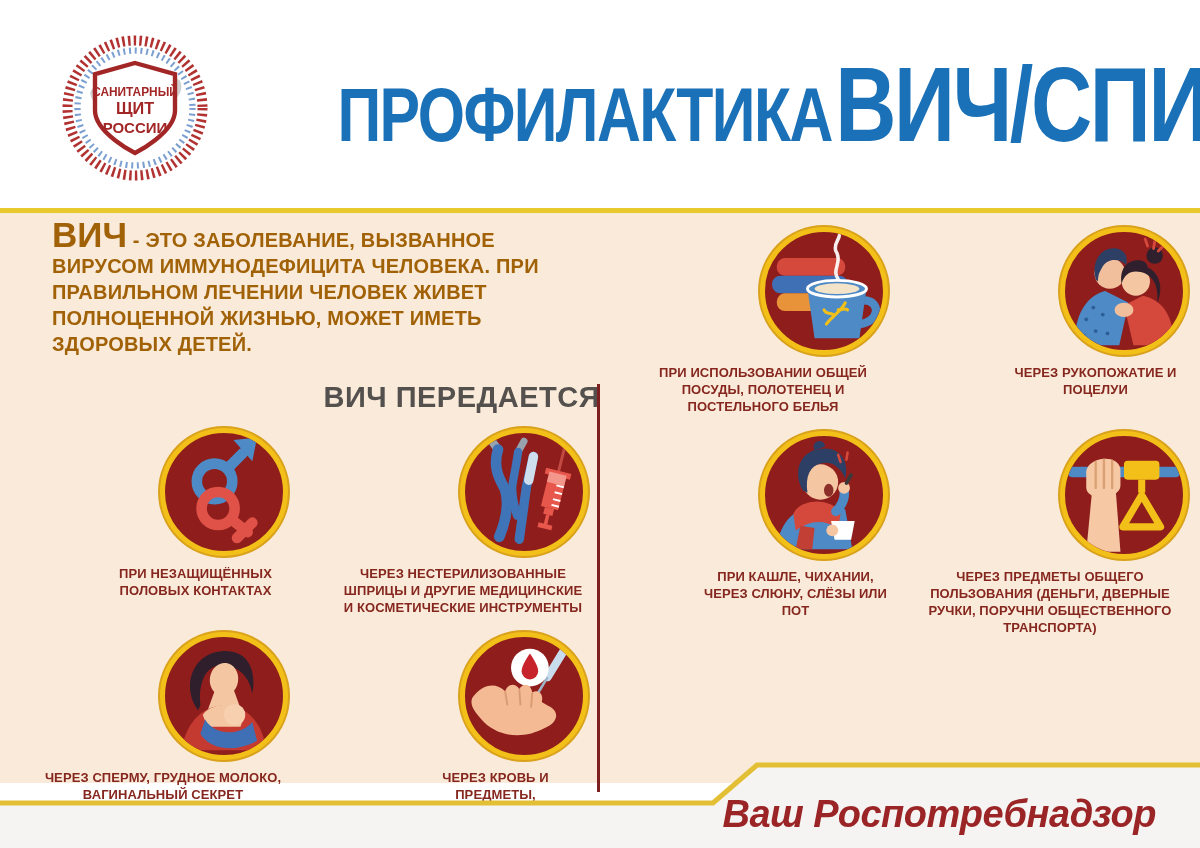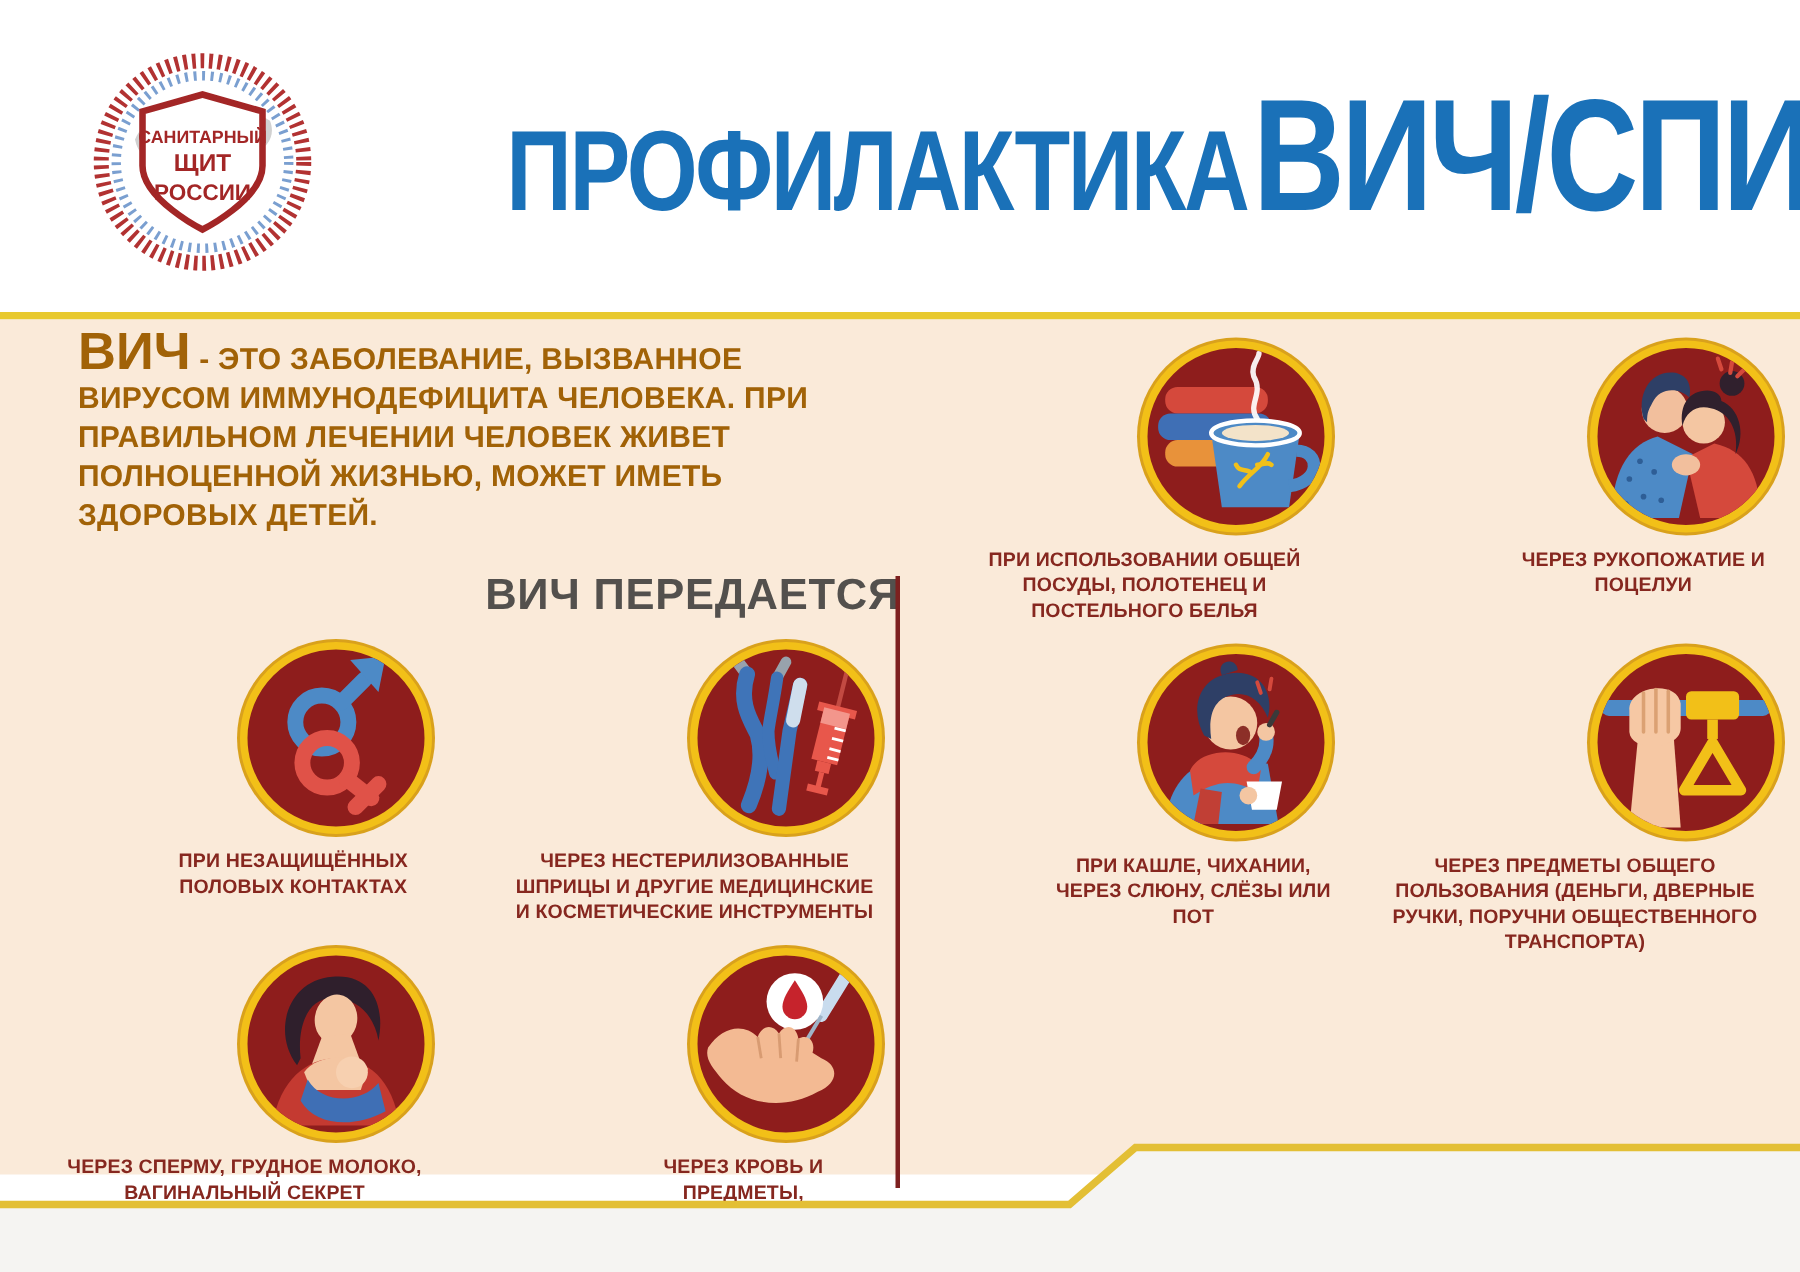--- a/index.html
+++ b/index.html
@@ -262,15 +262,16 @@
 
       </div>
     </div>
   </div>
 
   <div class="footer">
     <svg class="band" viewBox="0 0 1200 95" preserveAspectRatio="none">
       <polygon points="0,50 713,50 757,12 1200,12 1200,95 0,95" fill="#f5f4f2"></polygon>
       <polyline points="0,50 713,50 757,12 1200,12" fill="none" stroke="#e3bf35" stroke-width="5"></polyline>
     </svg>
+    <div class="footer-text">Ваш Роспотребнадзор</div>
   </div>
 
 </div>
 
 </body></html>

